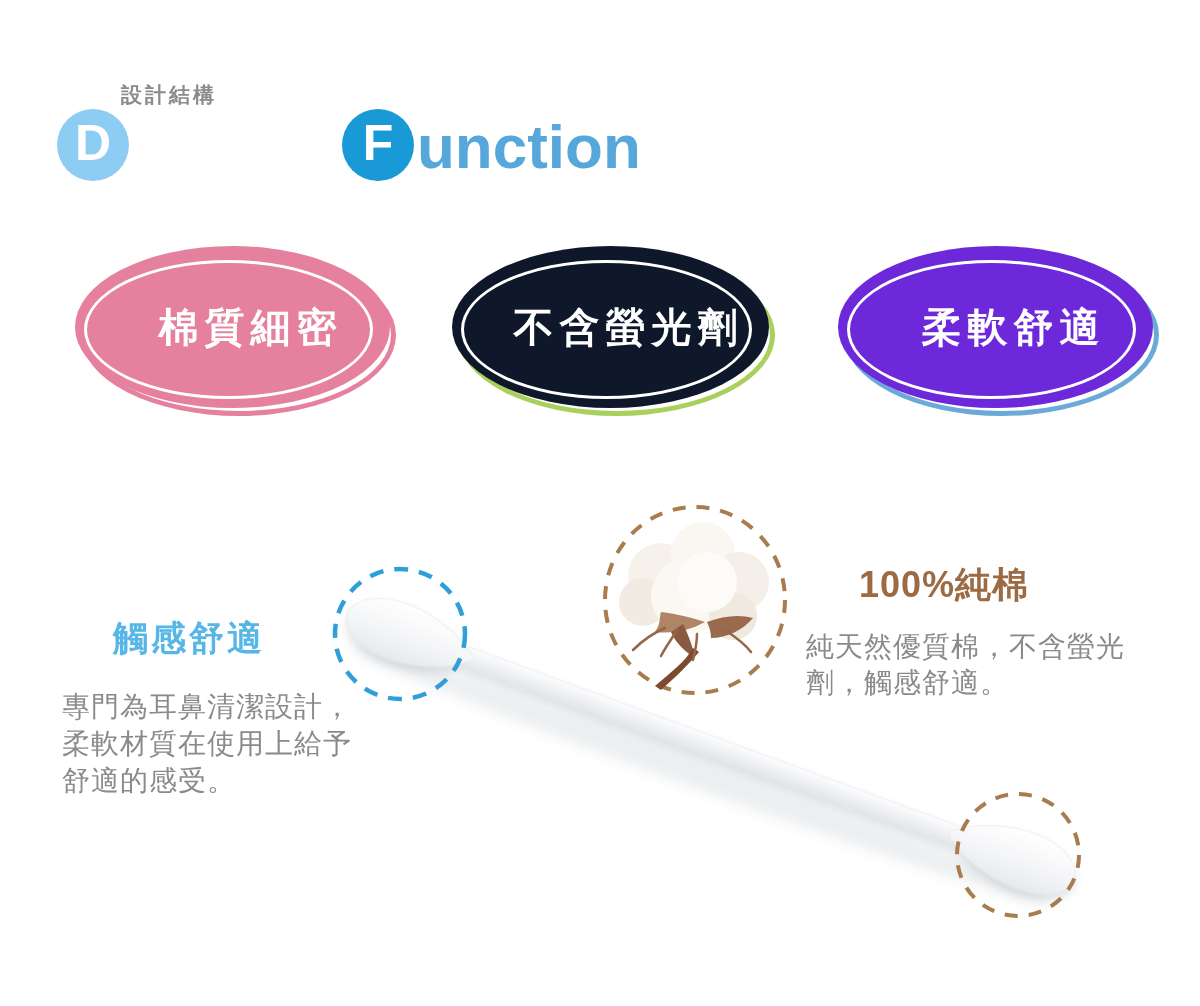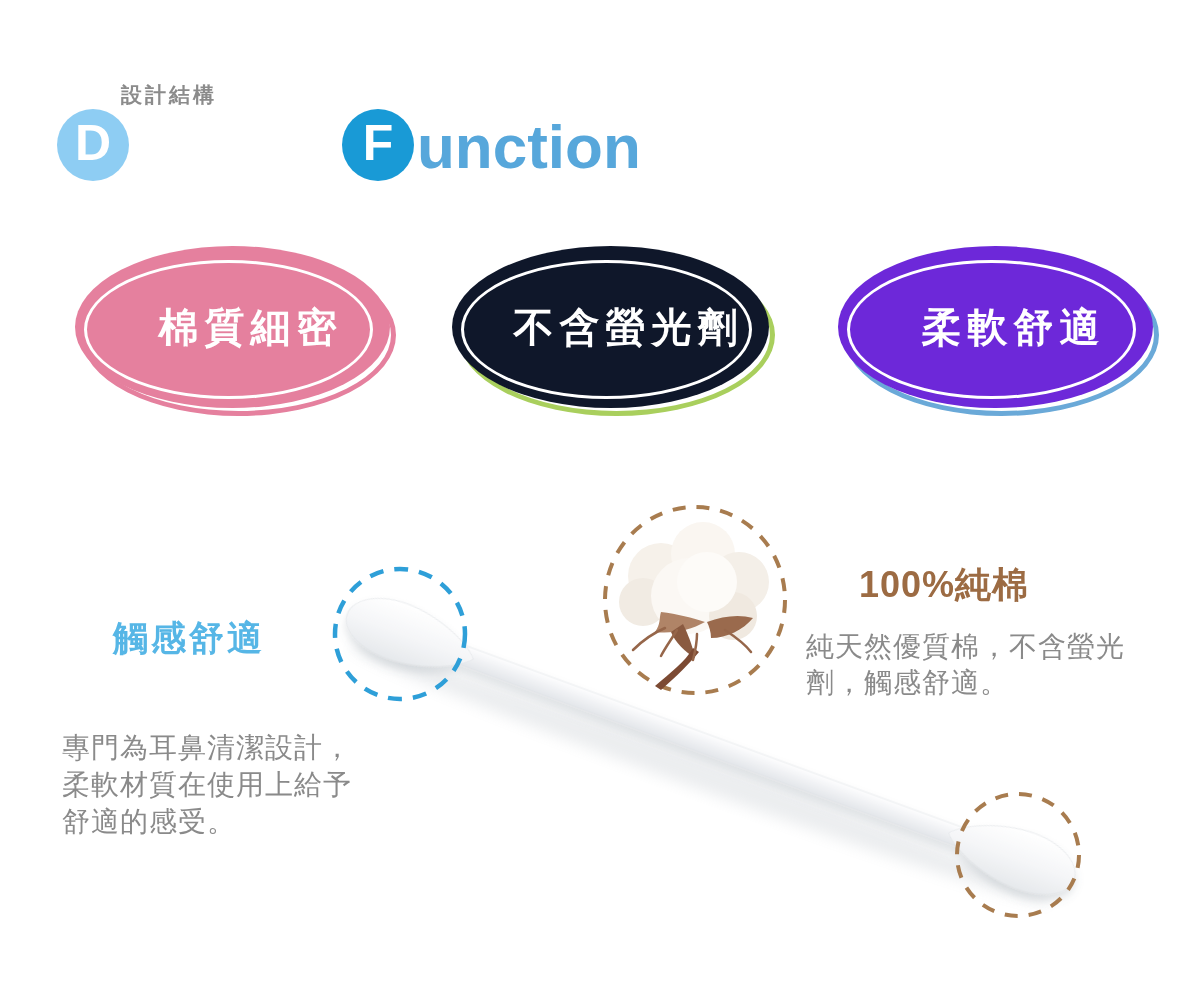--- a/index.html
+++ b/index.html
@@ -70,21 +70,21 @@
     position: absolute;
     font-weight: bold; white-space: nowrap;
   }
   .feat-title.left  { left: 113px; top: 615px; font-size: 35px; letter-spacing: 3px; }
   .feat-title.right { left: 843px; top: 561px; font-size: 36px; letter-spacing: 1px; margin-left: 16px; }
   .feat-body {
     position: absolute;
     font-size: 28px; color: #8a8a8a; letter-spacing: 1px;
     white-space: nowrap;
   }
-  .feat-body.left  { left: 62px;  top: 688px; line-height: 37px; margin-top: 41px; }
+  .feat-body.left  { left: 62px;  top: 688px; line-height: 37px; }
   .feat-body.right { left: 806px; top: 629px; line-height: 36px; }
 
   
   .illustration {
     position: absolute; left: 0; top: 470px;
     width: 1200px; height: 536px;
   }
 </style>
 </head>
 <body>

